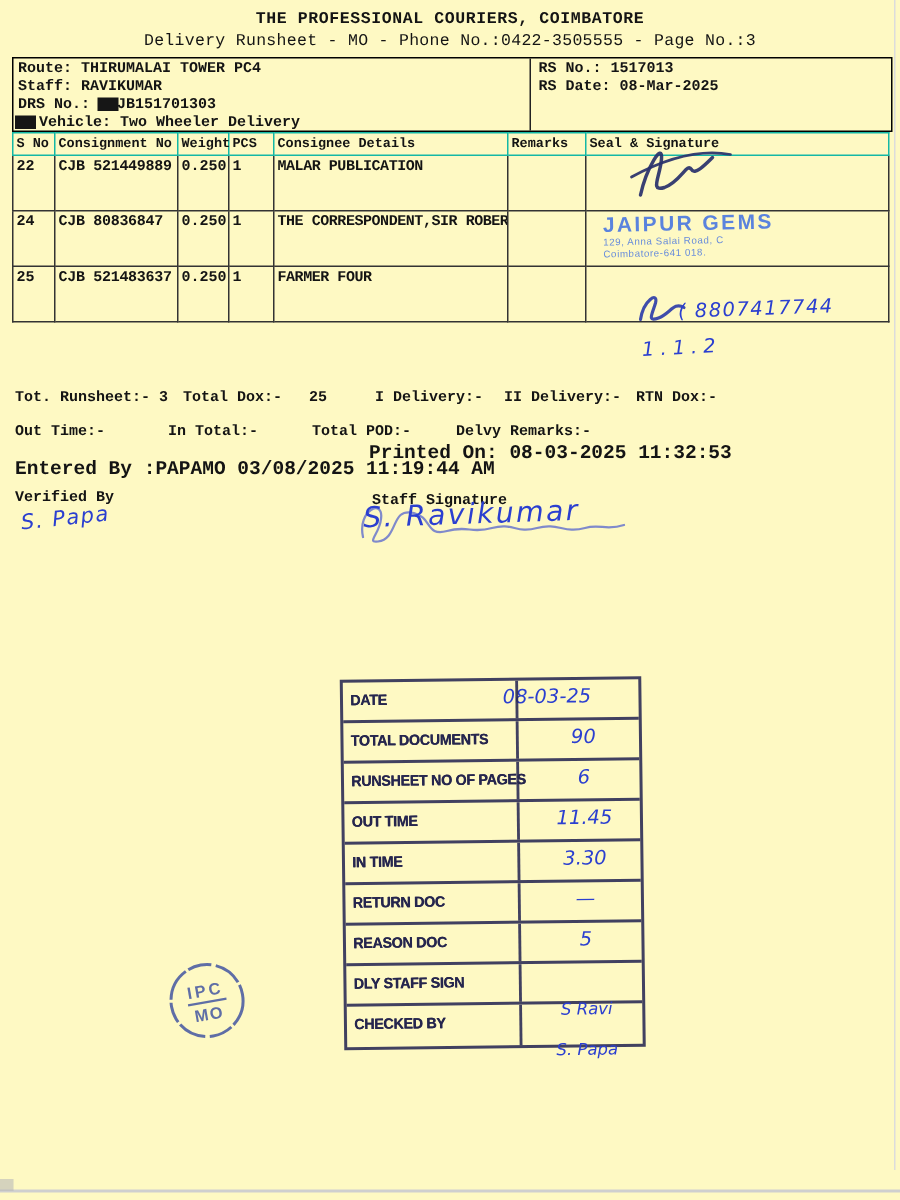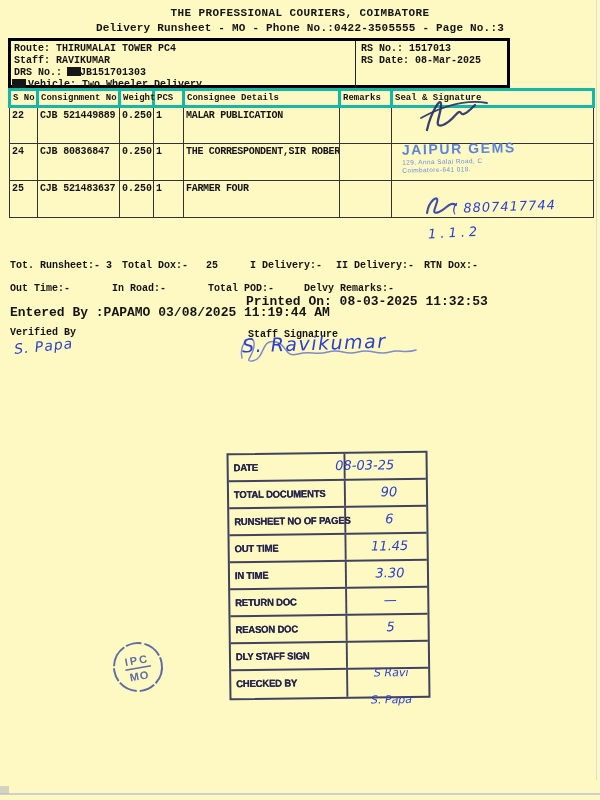--- a/index.html
+++ b/index.html
@@ -2,28 +2,28 @@
 <html><head>
 <meta charset="utf-8">
 <style>
   *{margin:0;padding:0;box-sizing:border-box}
   html,body{background:#ffffff}
   .page{position:relative;width:600px;height:800px;background:#fef9c3;overflow:hidden;
         font-family:"Liberation Mono","DejaVu Sans Mono",monospace;color:#141414}
   .abs{position:absolute}
   .p{font-weight:700;font-size:10px;white-space:pre}
   .title{top:7px;left:0;width:100%;text-align:center;font-weight:700;font-size:11px;letter-spacing:.4px}
-  .subtitle{top:22px;left:0;width:100%;text-align:center;font-weight:700;font-size:11px;letter-spacing:.2px}
-
-  .info-box{left:8px;top:38px;width:502px;height:50px;border:3px solid #000000}
+  .subtitle{top:22px;left:0;width:100%;text-align:center;font-weight:400;font-size:11px;letter-spacing:.2px}
+
+  .info-box{left:8px;top:38px;width:587px;height:50px;border:1px solid #000000}
   .info-box .vline{left:344px;top:0;height:48px;border-left:1px solid #222}
   .ink-mark{width:14px;height:9px;background:#161616;display:block}
 
   table.main{position:absolute;left:8px;top:88px;width:584px;border-collapse:collapse;table-layout:fixed}
-  table.main th{border:3px solid #14b8a6;font-size:9px;font-weight:700;text-align:left;padding:2px 2px;height:14px;white-space:pre}
+  table.main th{border:1px solid #14b8a6;font-size:9px;font-weight:700;text-align:left;padding:2px 2px;height:14px;white-space:pre}
   table.main td{border:1px solid #333;font-size:10px;font-weight:700;vertical-align:top;text-align:left;
                 padding:2px 2px;height:37px;white-space:pre;overflow:hidden}
   td.c-pcs{text-align:center}
   td.c-cn{letter-spacing:-.2px}
   td.c-cons{font-size:9.5px;letter-spacing:-.3px}
 
   .hand{font-family:"DejaVu Sans","Liberation Sans",sans-serif;font-style:italic;color:#2b3fd0}
   .sig-stroke{fill:none;stroke:#28306b;stroke-width:2.3;stroke-linecap:round;opacity:.92}
   .sig-stroke2{fill:none;stroke:#2a3aa8;stroke-width:2.1;stroke-linecap:round;opacity:.9}
 
@@ -148,21 +148,21 @@
   <div class="abs hand phone-note">( 8807417744</div>
   <div class="abs hand tally-note">1.1.2</div>
 
   <span class="abs tseg" style="left:10px;top:260px">Tot. Runsheet:- 3</span>
   <span class="abs tseg" style="left:122px;top:260px">Total Dox:-   25</span>
   <span class="abs tseg" style="left:250px;top:260px">I Delivery:-</span>
   <span class="abs tseg" style="left:336px;top:260px">II Delivery:-</span>
   <span class="abs tseg" style="left:424px;top:260px">RTN Dox:-</span>
 
   <span class="abs tseg" style="left:10px;top:283px">Out Time:-</span>
-  <span class="abs tseg" style="left:112px;top:283px">In Road:-</span>
+  <span class="abs tseg" style="left:112px;top:283px">In Total:-</span>
   <span class="abs tseg" style="left:208px;top:283px">Total POD:-</span>
   <span class="abs tseg" style="left:304px;top:283px">Delvy Remarks:-</span>
 
   <span class="abs fline" style="left:10px;top:305px">Entered By :PAPAMO 03/08/2025 11:19:44 AM</span>
   <span class="abs fline" style="left:246px;top:294px">Printed On: 08-03-2025 11:32:53</span>
 
   <span class="abs tseg" style="left:10px;top:327px">Verified By</span>
   <span class="abs tseg" style="left:248px;top:329px">Staff Signature</span>
 
   <div class="abs hand verifsig">S. Papa</div>

